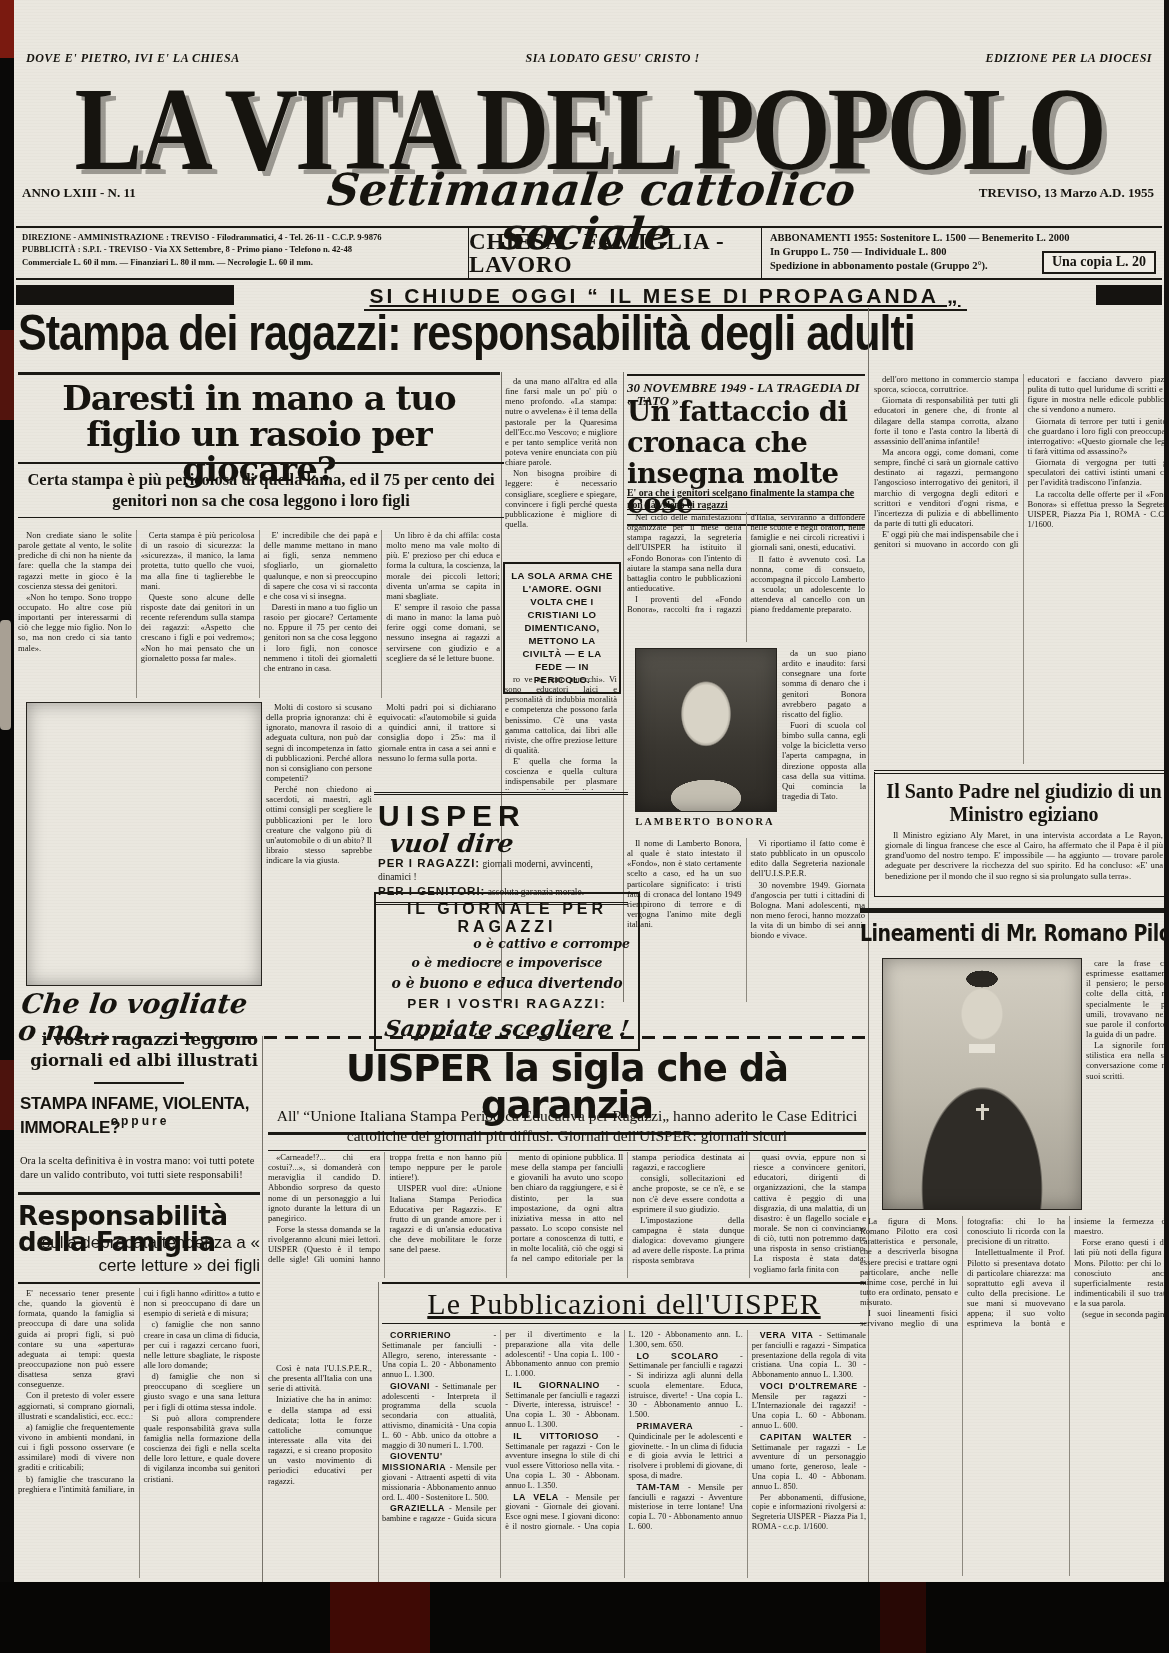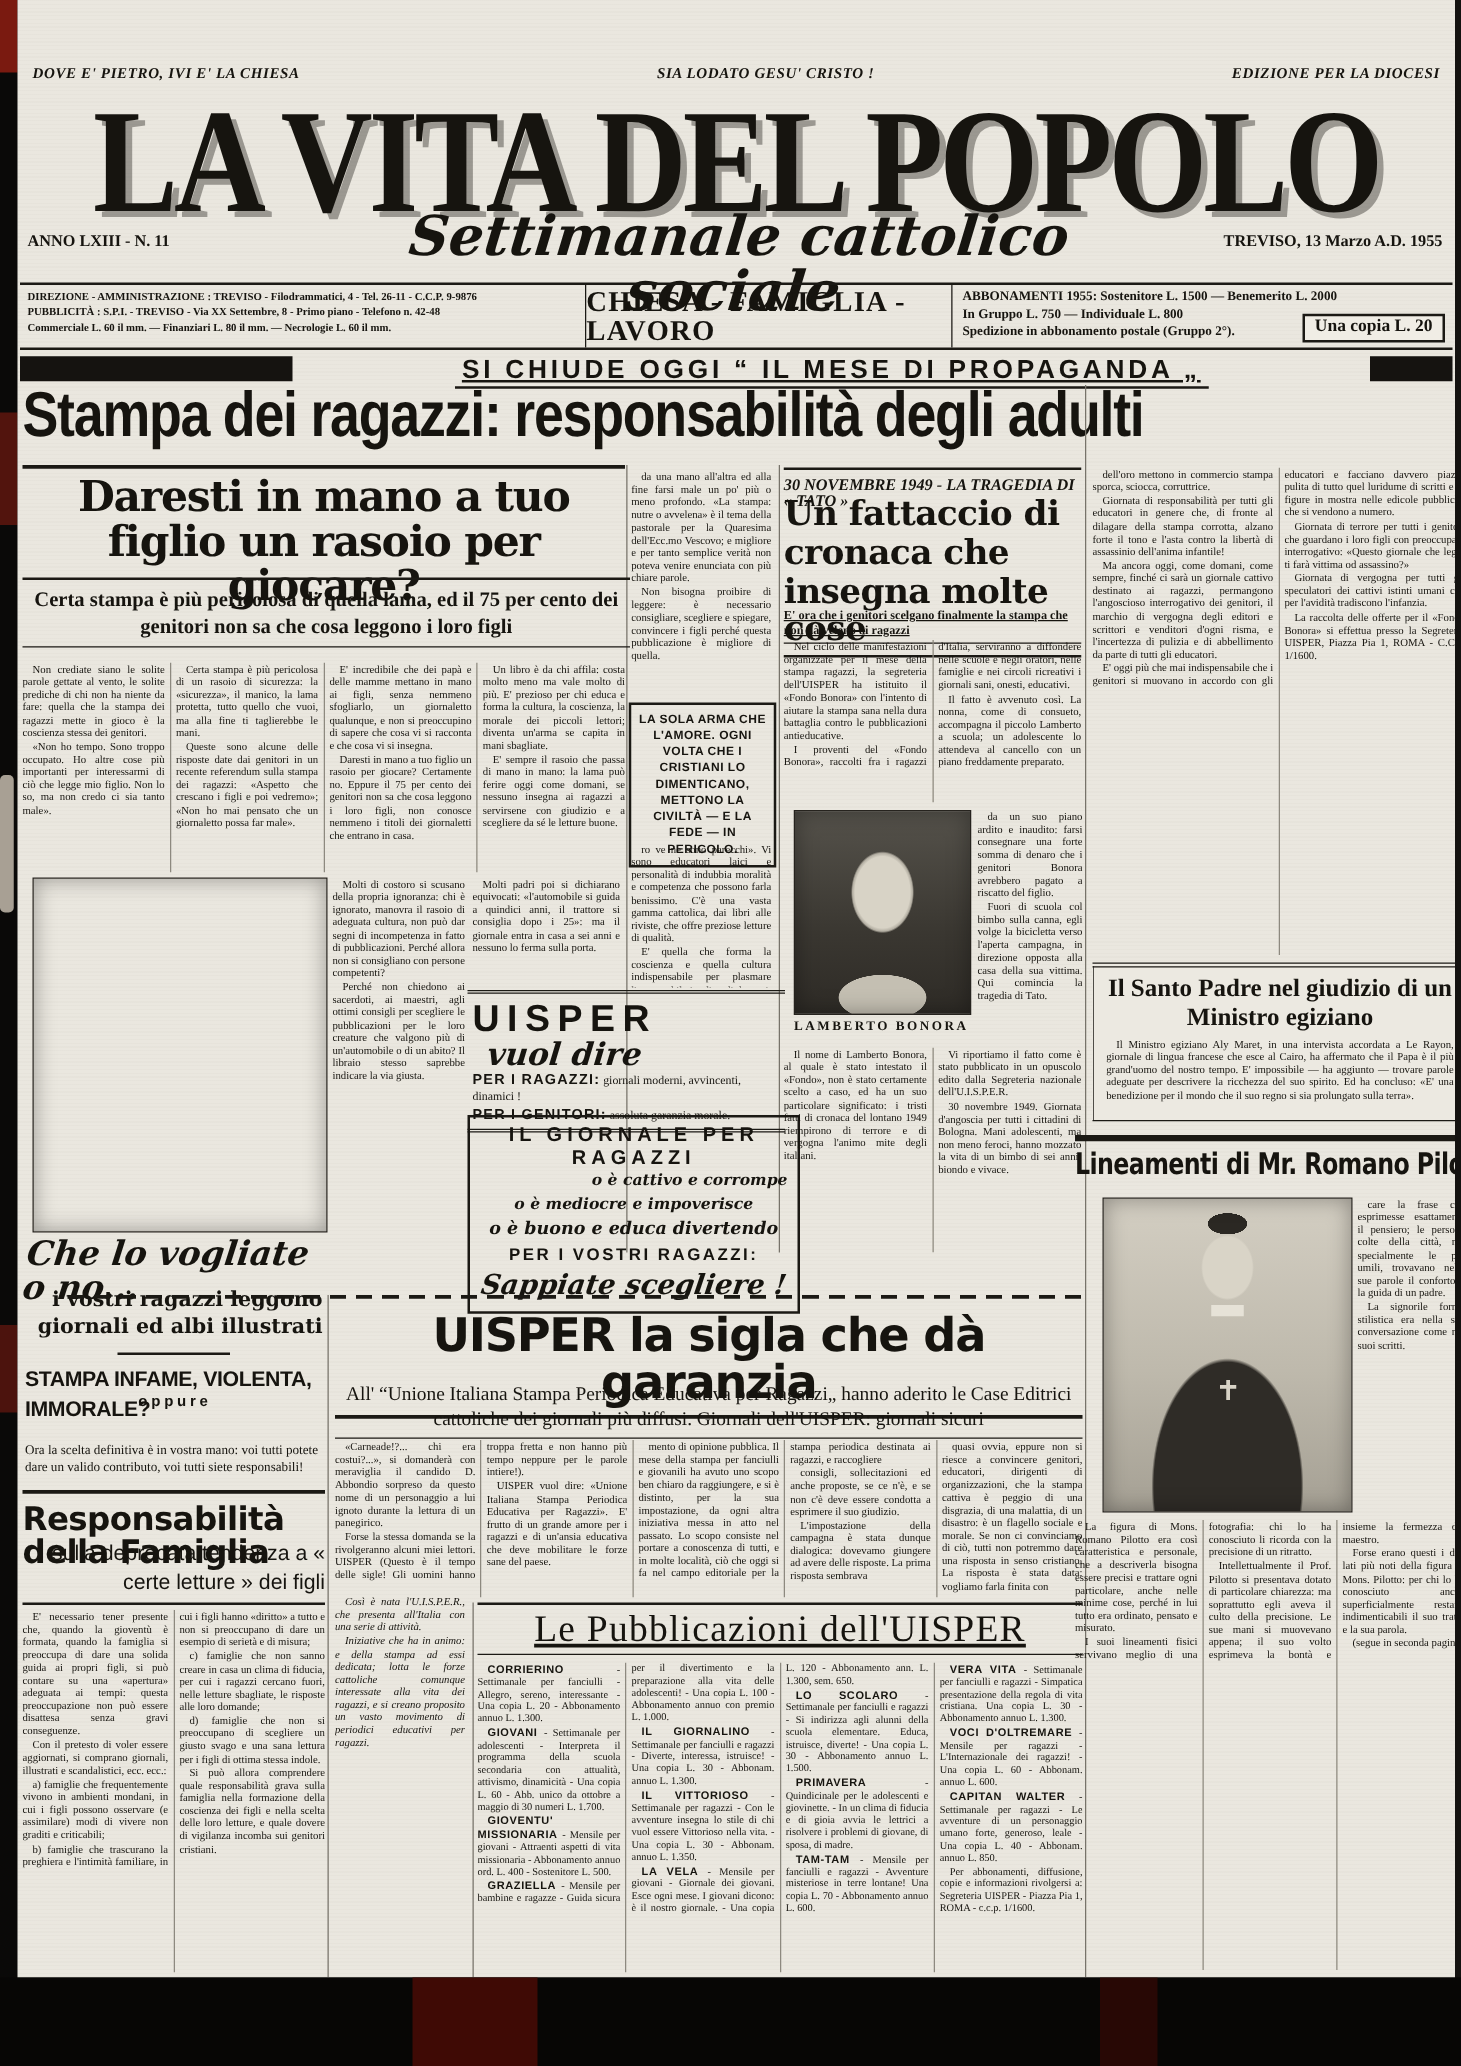--- a/index.html
+++ b/index.html
@@ -293,21 +293,21 @@
     <div class="abs sigla-sub" style="left:254px;top:1102px;width:598px">All' “Unione Italiana Stampa Periodica Educativa per Ragazzi„ hanno aderito le Case Editrici cattoliche dei giornali più diffusi. Giornali dell'UISPER: giornali sicuri</div>
     <div class="abs txt cols5" style="left:254px;top:1152px;width:598px;height:126px">
         <p>«Carneade!?... chi era costui?...», si domanderà con meraviglia il candido D. Abbondio sorpreso da questo nome di un personaggio a lui ignoto durante la lettura di un panegirico.</p>
         <p>Forse la stessa domanda se la rivolgeranno alcuni miei lettori. UISPER (Questo è il tempo delle sigle! Gli uomini hanno troppa fretta e non hanno più tempo neppure per le parole intiere!).</p>
         <p>UISPER vuol dire: «Unione Italiana Stampa Periodica Educativa per Ragazzi». E' frutto di un grande amore per i ragazzi e di un'ansia educativa che deve mobilitare le forze sane del paese.</p>
         <p>mento di opinione pubblica. Il mese della stampa per fanciulli e giovanili ha avuto uno scopo ben chiaro da raggiungere, e si è distinto, per la sua impostazione, da ogni altra iniziativa messa in atto nel passato. Lo scopo consiste nel portare a conoscenza di tutti, e in molte località, ciò che oggi si fa nel campo editoriale per la stampa periodica destinata ai ragazzi, e raccogliere</p>
         <p>consigli, sollecitazioni ed anche proposte, se ce n'è, e se non c'è deve essere condotta a esprimere il suo giudizio.</p>
         <p>L'impostazione della campagna è stata dunque dialogica: dovevamo giungere ad avere delle risposte. La prima risposta sembrava</p>
         <p>quasi ovvia, eppure non si riesce a convincere genitori, educatori, dirigenti di organizzazioni, che la stampa cattiva è peggio di una disgrazia, di una malattia, di un disastro: è un flagello sociale e morale. Se non ci convinciamo di ciò, tutti non potremmo dare una risposta in senso cristiano. La risposta è stata data: vogliamo farla finita con</p>
       </div>
-    <div class="abs txt" style="left:254px;top:1276px;width:104px;height:290px;font-style:italic">
+    <div class="abs txt" style="left:254px;top:1363px;width:104px;height:290px;">
         <p>Così è nata l'U.I.S.P.E.R., che presenta all'Italia con una serie di attività.</p>
         <p>Iniziative che ha in animo: e della stampa ad essi dedicata; lotta le forze cattoliche comunque interessate alla vita dei ragazzi, e si creano proposito un vasto movimento di periodici educativi per ragazzi.</p>
       </div>
 
     <div class="abs pubs-header" style="left:368px;top:1282px;width:484px">Le Pubblicazioni dell'UISPER</div>
     <div class="abs txt cols4 pubs" style="left:368px;top:1330px;width:484px;height:248px;font-size:8.3px">
         <p><span class="pub-name">CORRIERINO </span>- Settimanale per fanciulli - Allegro, sereno, interessante - Una copia L. 20 - Abbonamento annuo L. 1.300.</p>
         <p><span class="pub-name">GIOVANI </span>- Settimanale per adolescenti - Interpreta il programma della scuola secondaria con attualità, attivismo, dinamicità - Una copia L. 60 - Abb. unico da ottobre a maggio di 30 numeri L. 1.700.</p>
         <p><span class="pub-name">GIOVENTU' MISSIONARIA </span>- Mensile per giovani - Attraenti aspetti di vita missionaria - Abbonamento annuo ord. L. 400 - Sostenitore L. 500.</p>
         <p><span class="pub-name">GRAZIELLA </span>- Mensile per bambine e ragazze - Guida sicura per il divertimento e la preparazione alla vita delle adolescenti! - Una copia L. 100 - Abbonamento annuo con premio L. 1.000.</p>

